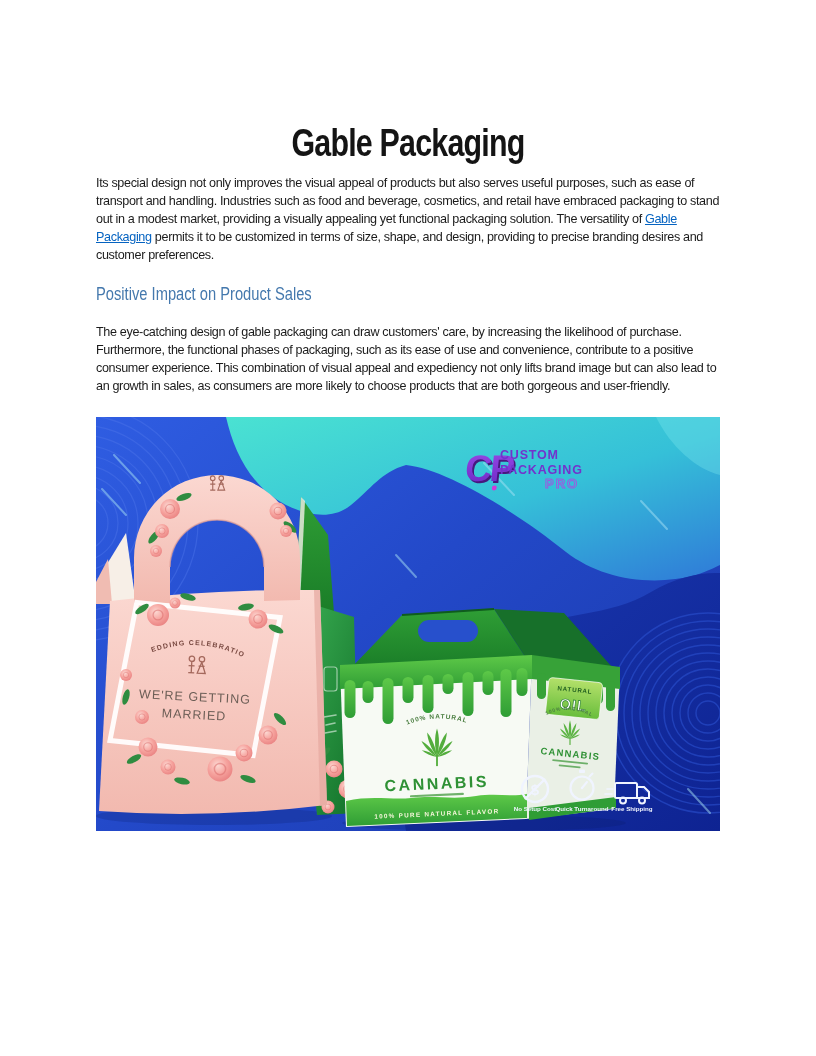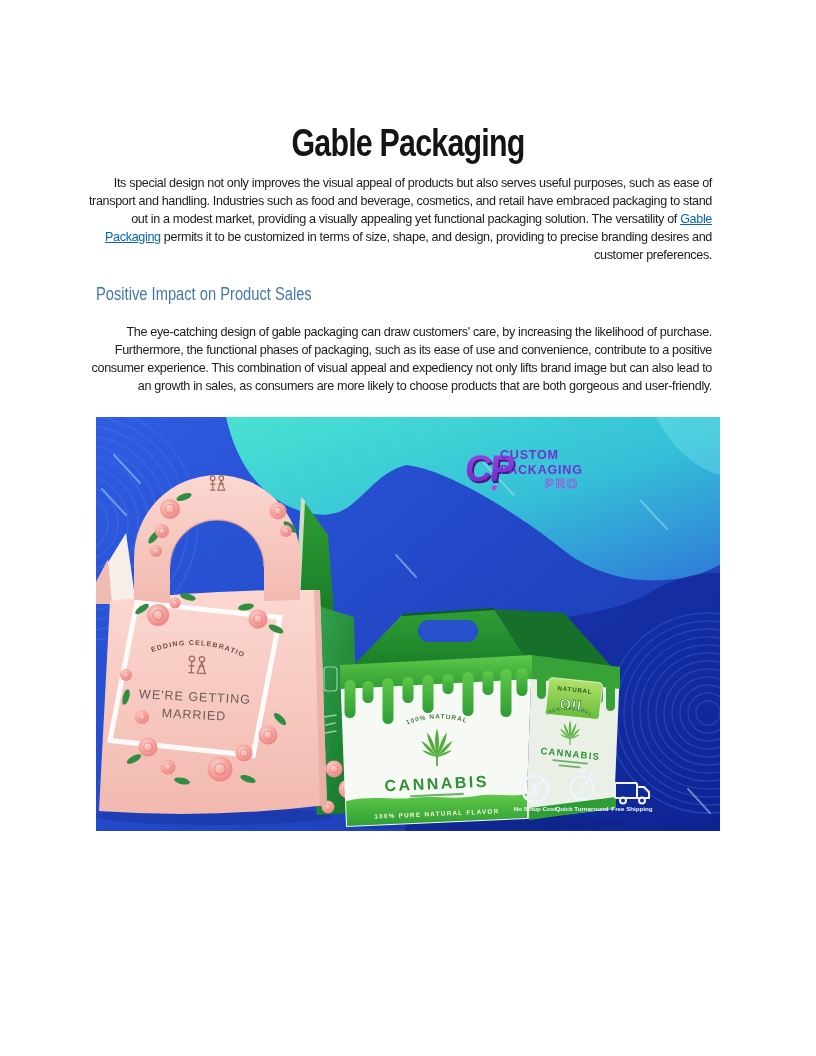--- a/index.html
+++ b/index.html
@@ -1,22 +1,22 @@
 <!DOCTYPE html>
 <html><head>
 <meta charset="utf-8">
 <style>
   html,body{margin:0;padding:0}
   body{width:816px;height:1056px;background:#ffffff;position:relative;overflow:hidden;
        font-family:"Liberation Sans",sans-serif;color:#1c1c1c}
   .doc-title{position:absolute;left:96px;top:97px;width:624px;text-align:center;
              font-size:38px;font-weight:600;color:#141414;letter-spacing:-1px;
              transform:scaleX(.8);white-space:nowrap}
-  .para{position:absolute;left:82px;width:630px;font-size:12.6px;line-height:18px;
-        letter-spacing:-.35px;color:#1b1b1b;text-align:right}
+  .para{position:absolute;left:96px;width:630px;font-size:12.6px;line-height:18px;
+        letter-spacing:-.35px;color:#1b1b1b;text-align:left}
   #para-intro{top:161px}
   #para-body{top:310px}
   .section-heading{position:absolute;left:96px;top:269px;font-size:17.5px;font-weight:500;
                    color:#4478ad;transform:scaleX(.84);transform-origin:0 50%;white-space:nowrap}
   a.doc-link{color:#0563c1;text-decoration:underline;cursor:pointer}
   .promo{position:absolute;left:96px;top:417px;width:624px;height:414px}
   .promo svg{display:block;width:624px;height:414px}
   svg text{font-family:"Liberation Sans",sans-serif}
 </style>
 </head>

